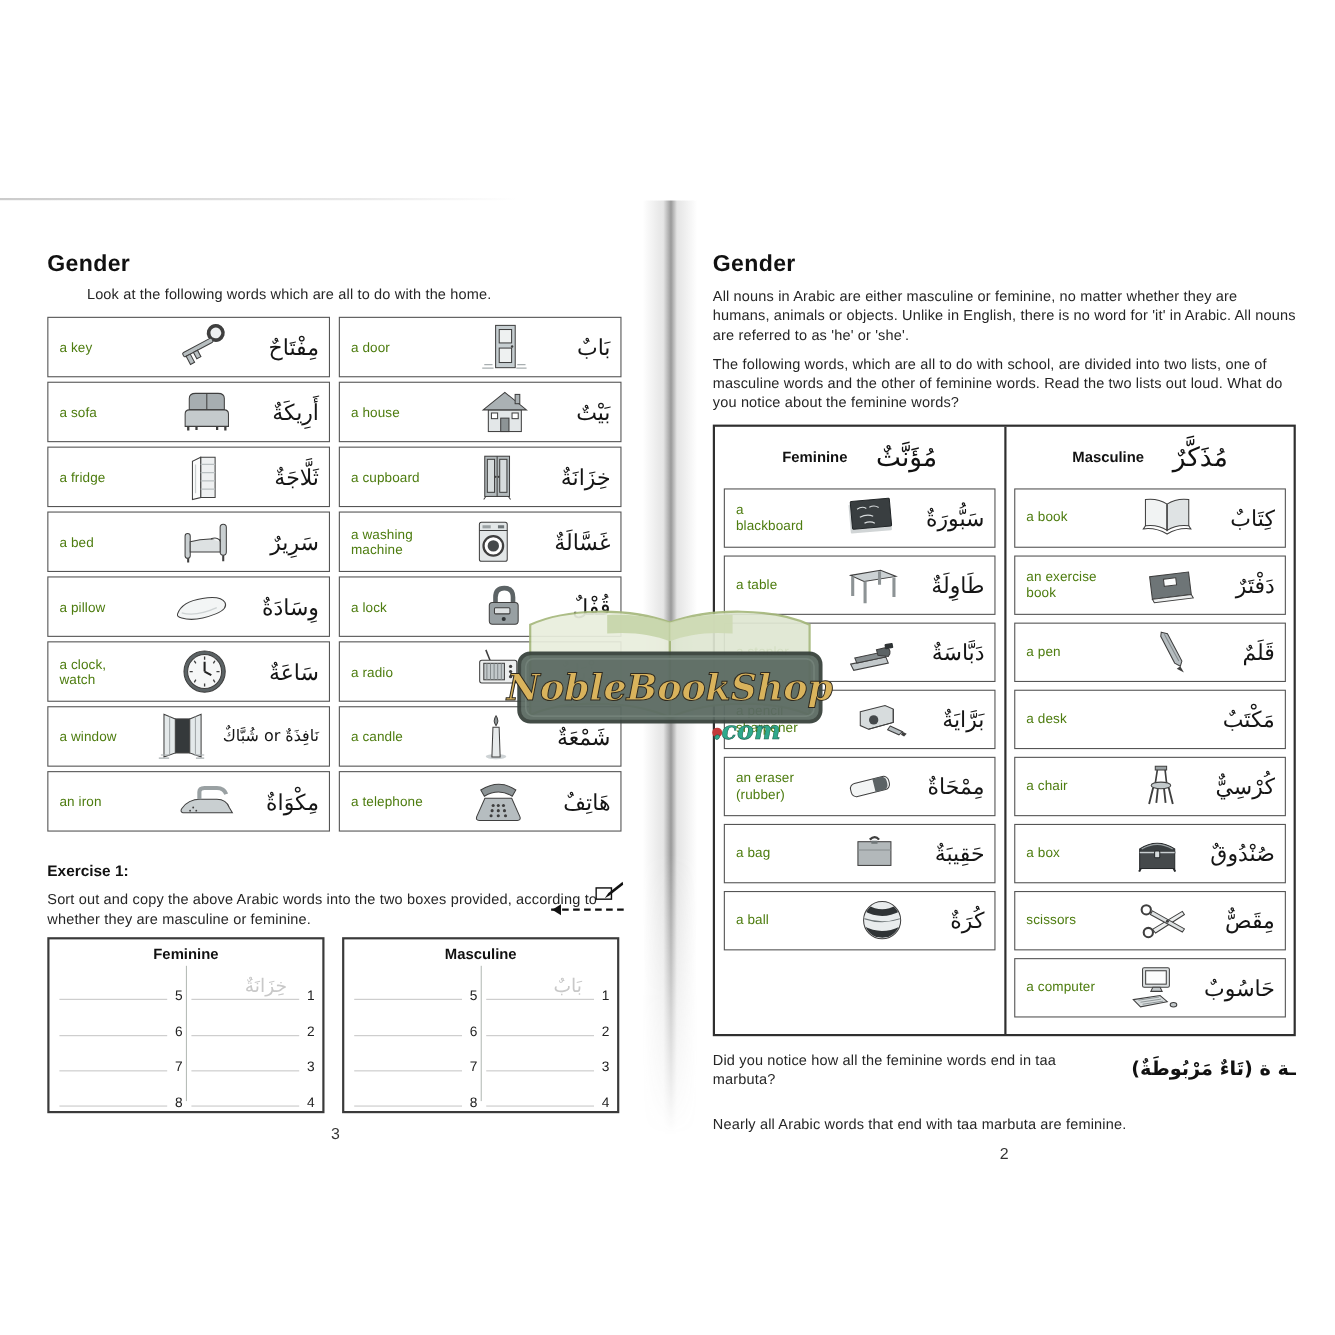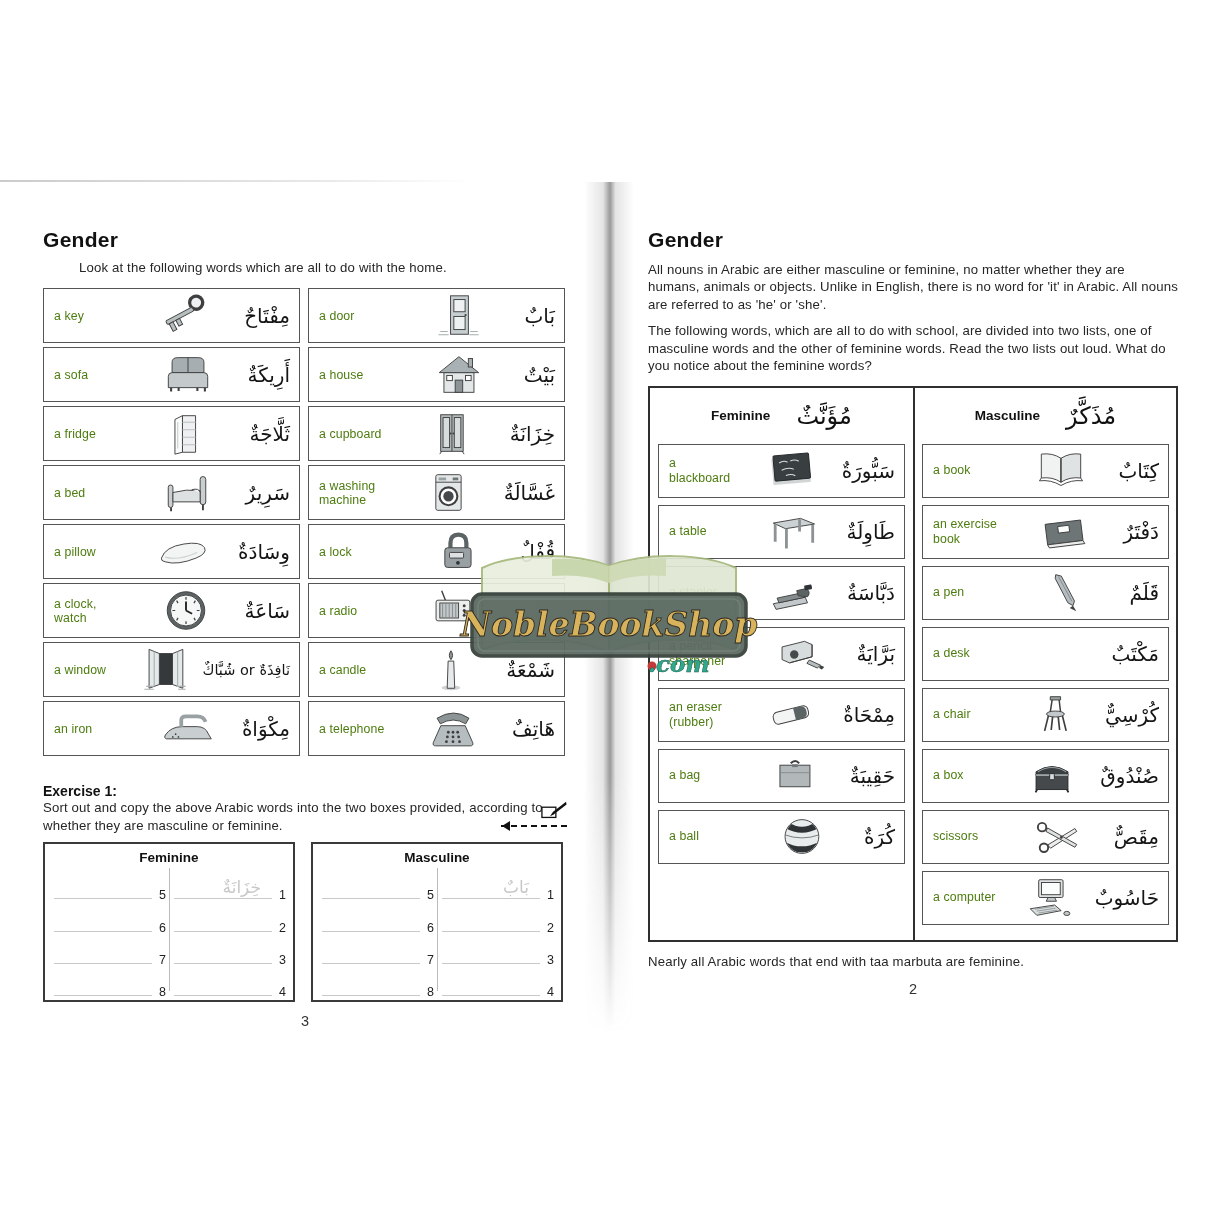--- a/index.html
+++ b/index.html
@@ -24,21 +24,21 @@
   .vgrid{margin-top:12px;display:grid;grid-template-columns:257px 257px;column-gap:8px;row-gap:4px;}
   .vbox{height:55px;border:1.5px solid #555;background:#fff;display:flex;align-items:center;box-sizing:border-box;}
   .vlabel{flex:0 0 74px;padding-left:10px;font-size:12.3px;color:#4d7c0f;line-height:1.15;letter-spacing:.1px;}
   .vicon{flex:1 1 auto;min-width:0;display:flex;justify-content:center;align-items:center;overflow:hidden;}
   .vicon svg{width:60px;height:45px;}
   .varabic{flex:0 0 auto;max-width:165px;padding-right:9px;text-align:right;
     font-family:"DejaVu Sans", sans-serif;font-size:20px;color:#151515;white-space:nowrap;}
   .varabic.small{font-size:14.5px;}
   
   .exo-head{margin-top:27px;font-size:14px;font-weight:bold;color:#111;}
-  .exo-text{margin-top:0;width:516px;}
+  .exo-text{margin-top:10px;width:516px;}
   .write-hint{position:absolute;right:0;top:572px;width:80px;text-align:right;}
   .write-hint svg{width:26px;height:20px;}
   .dash-arrow{margin-top:1px;position:relative;width:66px;margin-left:14px;border-top:2.4px dashed #111;}
   .dash-arrow::before{content:"";position:absolute;left:-4px;top:-6px;border:5px solid transparent;border-right:8px solid #111;}
   
   .ansrowwrap{display:flex;gap:16px;margin-top:8px;}
   .ansbox{width:252px;height:160px;border:2px solid #3a3a3a;position:relative;box-sizing:border-box;background:#fff;}
   .anstitle{text-align:center;margin-top:6px;font-size:13.5px;font-weight:bold;color:#111;}
   .anshalves{position:absolute;left:4px;right:4px;top:26px;bottom:6px;display:flex;}
   .half{flex:1;position:relative;}
@@ -56,21 +56,21 @@
   .gcol.right{border-left:2px solid #2f2f2f;}
   .ghead{height:56px;display:flex;align-items:center;justify-content:center;gap:26px;}
   .ghead .en{font-size:13.5px;font-weight:bold;color:#111;}
   .ghead .ar{font-family:"DejaVu Sans", sans-serif;font-weight:normal;font-size:24px;color:#111;}
   .gcol .vbox{width:247px;margin:0 auto 7px auto;height:54px;}
   .gcol .vlabel{flex:0 0 70px;}
   .gcol .varabic{max-width:110px;}
   
   .note1{margin-top:13px;display:flex;align-items:center;gap:10px;}
   .note1 .ar{font-family:"DejaVu Sans", sans-serif;font-weight:bold;font-size:17.5px;color:#111;white-space:nowrap;}
-  .note2{margin-top:11px;}
+  .note2{margin-top:24px;}
   
   .watermark{position:absolute;left:452px;top:550px;width:315px;height:142px;z-index:6;pointer-events:none;}
 </style>
 </head>
 <body>
 
 <div class="page-edge"></div>
 <div class="spine"></div>
 
 <div class="page page-left">
@@ -591,20 +591,24 @@
                 <path d="M31 24 h7 l2 4 h-11 z" fill="#c3c9cb" stroke="#3f3f3f"></path>
                 <path d="M12 36 L38 32 l7 6 L19 43 z" fill="#d7dcdd" stroke="#3f3f3f"></path>
                 <path d="M17 36.5 l20-3 M19 38.5 l20-3 M21 40.5 l20-3" stroke="#8d9395" stroke-width=".9"></path>
                 <ellipse cx="51" cy="41" rx="3.2" ry="2.2" fill="#c3c9cb" stroke="#3f3f3f"></ellipse>
               </svg>
             </span>
             <span class="varabic">حَاسُوبٌ</span>
           </div>
         </div>
     </div>
+  </div>
+  <div class="note1">
+    <span class="body-text">Did you notice how all the feminine words end in taa marbuta?</span>
+    <span class="ar">(تَاءٌ مَرْبُوطَةٌ) ـة ة</span>
   </div>
   <div class="body-text note2">Nearly all Arabic words that end with taa marbuta are feminine.</div>
   <div class="pagenum">2</div>
 </div>
 
 <div class="watermark">
   <svg viewBox="0 0 315 142">
     <path d="M157 16 C120 2 62 3 30 18 L30 100 C62 86 120 86 157 102 Z" fill="#e9eedd" stroke="#a6b87c" stroke-width="2" opacity="0.92"></path>
     <path d="M157 16 C194 2 252 3 284 18 L284 100 C252 86 194 86 157 102 Z" fill="#dfe7d2" stroke="#a6b87c" stroke-width="2" opacity="0.92"></path>
     <path d="M157 16 C140 10 120 8 100 9 L100 26 C122 24 142 27 157 33 Z" fill="#c5d4a8" opacity="0.9"></path>

